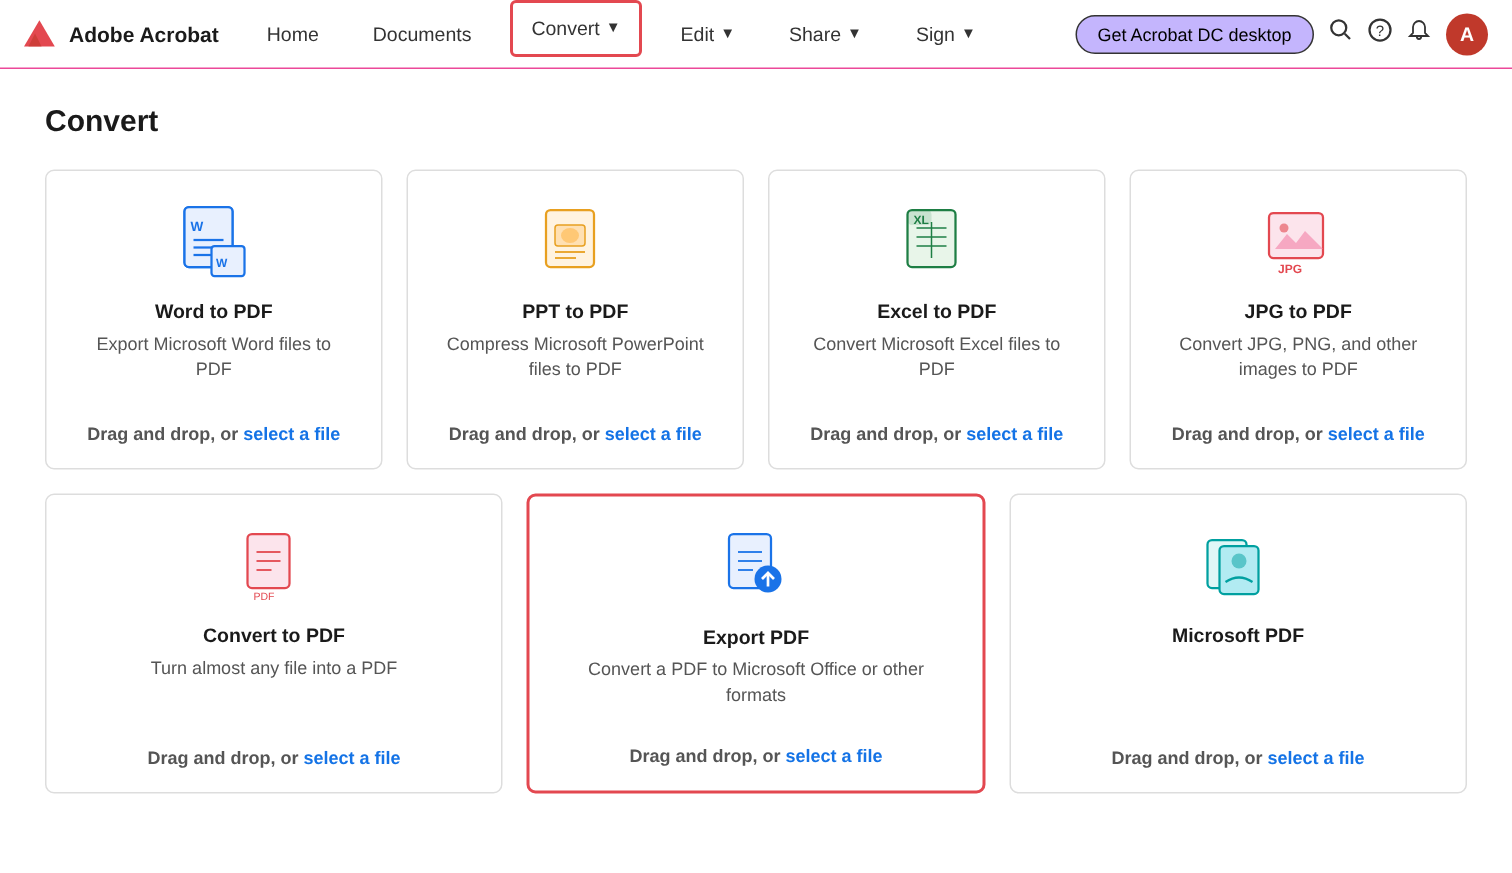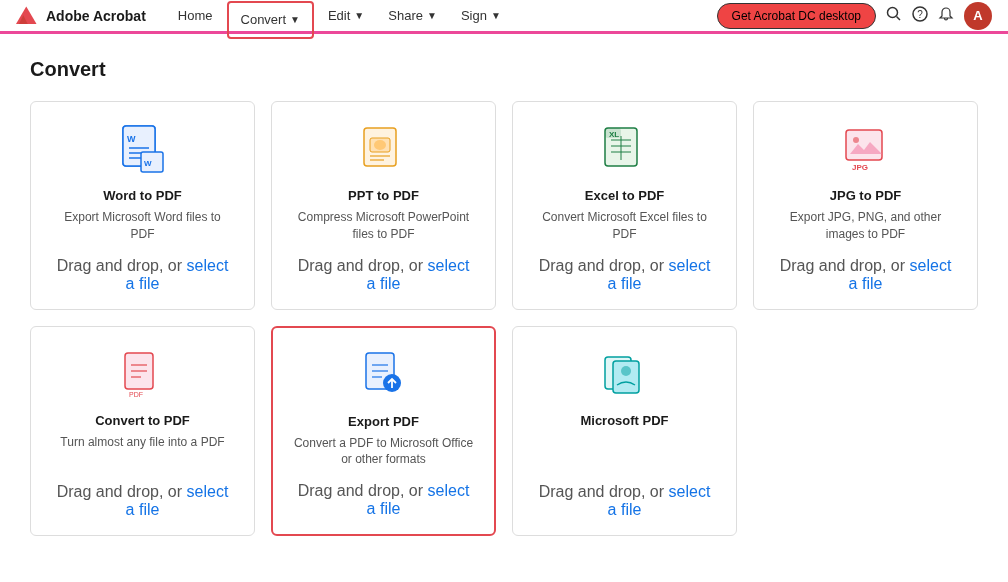--- a/index.html
+++ b/index.html
@@ -1,71 +1,71 @@
 <!DOCTYPE html>
 <html><head>
   <meta charset="utf-8">
   <style>
     * { box-sizing: border-box; margin: 0; padding: 0; }
     body { font-family: 'Segoe UI', Arial, sans-serif; background: #fff; color: #333; font-size: 14px; }
 
     
     .navbar {
-      display: flex; align-items: center; height: 34px;
-      border-bottom: 3px solid #ec4899; padding: 0 16px; gap: 0;
+      display: flex; align-items: center; height: 46px;
+      border-bottom: 1px solid #ec4899; padding: 0 16px; gap: 0;
     }
     .nav-logo { display: flex; align-items: center; gap: 8px; margin-right: 20px; }
     .nav-logo svg { width: 22px; height: 22px; }
     .nav-logo-text { font-size: 14px; font-weight: 600; color: #1a1a1a; }
-    .nav-links { display: flex; align-items: flex-end; gap: 0; flex: 1; }
+    .nav-links { display: flex; align-items: flex-start; gap: 12px; flex: 1; }
     .nav-item {
       padding: 0 12px; height: 46px; display: flex; align-items: center;
       font-size: 13px; color: #333; cursor: pointer; gap: 4px;
       border: none; background: none; white-space: nowrap;
     }
     .nav-item.active {
       border: 2px solid #e34850; border-radius: 4px; color: #333;
       height: 38px; margin: 0 2px;
     }
     .nav-item .chevron { font-size: 10px; }
     .nav-right { display: flex; align-items: center; gap: 10px; margin-left: auto; }
     .get-desktop-btn {
       border: 1px solid #333; border-radius: 16px; padding: 5px 14px;
-      font-size: 12px; cursor: pointer; background: #ef4444; white-space: nowrap;
+      font-size: 12px; cursor: pointer; background: #c4b5fd; white-space: nowrap;
     }
     .nav-icon-btn { background: none; border: none; cursor: pointer; font-size: 16px; color: #333; }
     .avatar { width: 28px; height: 28px; border-radius: 50%; background: #c0392b; display: flex; align-items: center; justify-content: center; color: #fff; font-size: 13px; font-weight: 600; }
 
     
     .main-content { padding: 24px 30px; }
     .page-title { font-size: 20px; font-weight: 600; margin-bottom: 20px; color: #1a1a1a; }
 
     
     .cards-grid {
       display: grid;
       grid-template-columns: repeat(4, 1fr);
       gap: 16px;
       margin-bottom: 16px;
     }
     .cards-row2 {
       display: grid;
-      grid-template-columns: repeat(4, 1fr);
+      grid-template-columns: repeat(3, 1fr);
       gap: 16px;
     }
     .card {
       border: 1px solid #ddd; border-radius: 6px;
       padding: 24px 20px 16px; display: flex; flex-direction: column;
       align-items: center; text-align: center; cursor: pointer;
       min-height: 200px; position: relative;
     }
     .card.highlighted { border: 2px solid #e34850; }
     .card-icon { width: 48px; height: 48px; margin-bottom: 14px; display: flex; align-items: center; justify-content: center; }
     .card-title { font-size: 13px; font-weight: 700; margin-bottom: 6px; color: #1a1a1a; }
     .card-desc { font-size: 12px; color: #555; line-height: 1.4; flex: 1; }
-    .card-footer { margin-top: auto; padding-top: 14px; font-size: 16px; color: #555; }
+    .card-footer { margin-top: auto; padding-top: 14px; font-size: 12px; color: #555; font-weight: bold; }
     .card-footer a { color: #1473e6; text-decoration: none; } 
 
     
     svg { overflow: visible; }
   </style>
 </head>
 <body>
 
 <nav class="navbar">
   <div class="nav-logo">
@@ -73,20 +73,23 @@
     <svg viewBox="0 0 30 30" width="22" height="22">
       <path d="M14 2 L28 26 L0 26 Z" fill="#e34850"></path>
       <path d="M10 14 L16 26 L4 26 Z" fill="#c0392b" opacity="0.6"></path>
     </svg>
     <span class="nav-logo-text">Adobe Acrobat</span>
   </div>
 
   <div class="nav-links">
     <button class="nav-item">
       <span>Home</span>
+    </button>
+    <button class="nav-item">
+      <span>Documents</span>
     </button>
     <button class="nav-item active">
       <span>Convert</span>
       <span class="chevron">▼</span>
     </button>
     <button class="nav-item">
       <span>Edit</span>
       <span class="chevron">▼</span>
     </button>
     <button class="nav-item">
@@ -191,21 +194,21 @@
     <div class="card">
       <div class="card-icon">
         <svg width="44" height="48" viewBox="0 0 44 48">
           <rect x="2" y="4" width="36" height="30" rx="3" fill="#fce4ec" stroke="#e34850" stroke-width="1.5"></rect>
           <path d="M6 28 L14 18 L20 24 L26 16 L38 28 Z" fill="#f48fb1" opacity="0.7"></path>
           <circle cx="12" cy="14" r="3" fill="#e34850" opacity="0.6"></circle>
           <text x="8" y="44" font-size="8" fill="#e34850" font-weight="700">JPG</text>
         </svg>
       </div>
       <div class="card-title">JPG to PDF</div>
-      <div class="card-desc">Export JPG, PNG, and other images to PDF</div>
+      <div class="card-desc">Convert JPG, PNG, and other images to PDF</div>
       <div class="card-footer">
         <span>Drag and drop, or </span><a href="#">select a file</a>
       </div>
     </div>
   </div>
 
   <div class="cards-row2">
 
     <div class="card">
       <div class="card-icon">

